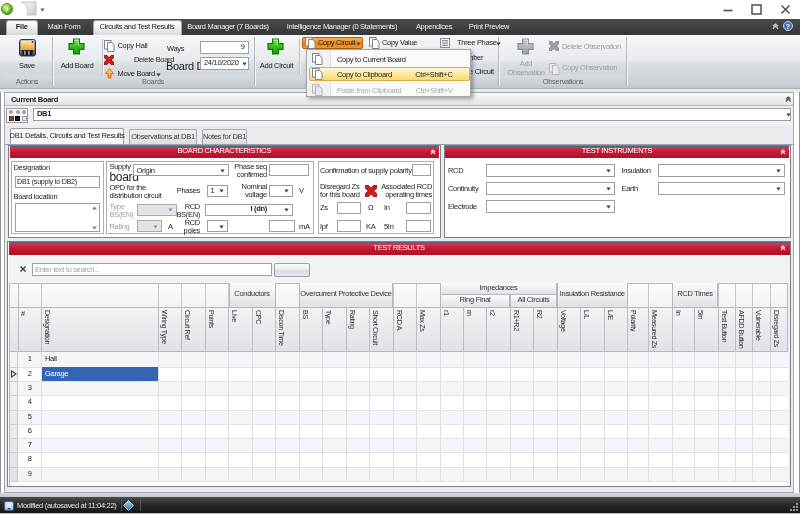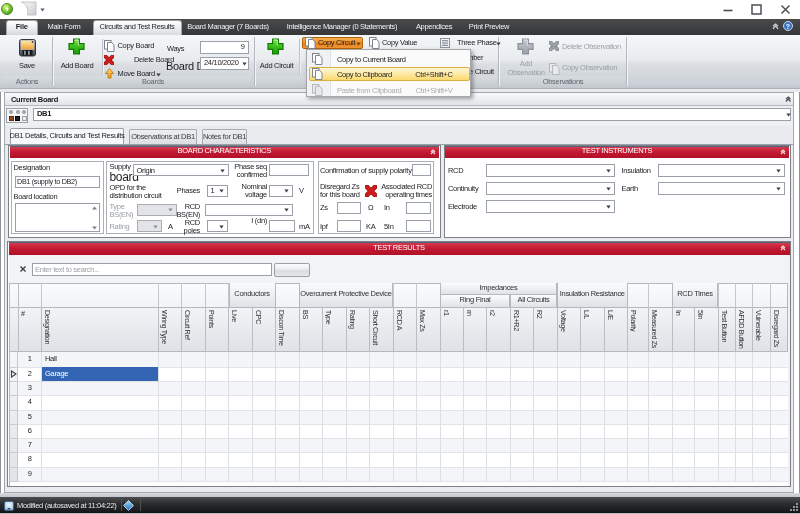--- a/index.html
+++ b/index.html
@@ -111,21 +111,21 @@
         </linearGradient>
       </defs>
       <path d="M5.609999999999999 1 h5.78 v4.609999999999999 h4.609999999999999 v5.78 h-4.609999999999999 v4.609999999999999 h-5.78 v-4.609999999999999 h-4.609999999999999 v-5.78 h4.609999999999999 z" fill="url(#g1)" stroke="#117a02" stroke-width="1.2"></path>
       <path d="M6.609999999999999 2 h3.7800000000000002 v5.609999999999999" fill="none" stroke="rgba(255,255,255,0.55)" stroke-width="1"></path>
     </svg>
 <div class="t" style="left:77px;top:61.5px;font-size:7.5px;color:#1e1e22;transform:translateX(-50%);">Add Board</div>
 <svg style="position:absolute;left:104px;top:40px;" width="11" height="12" viewBox="0 0 11 12">
       <rect x="0.5" y="0.5" width="6.5" height="8.5" fill="#fdfdfd" stroke="#7d8690"></rect>
       <path d="M3.5 2.5 h4.2 l2.3 2.3 v6.7 h-6.5 z" fill="#fdfdfd" stroke="#7d8690"></path>
     </svg>
-<div class="t" style="left:117.5px;top:41.5px;font-size:7.5px;color:#1e1e22;">Copy Board</div>
+<div class="t" style="left:117.5px;top:41.5px;font-size:7.5px;color:#1e1e22;">Copy Hall</div>
 <svg style="position:absolute;left:104px;top:54.5px;" width="10" height="10" viewBox="0 0 10 10">
       <path d="M1.6 1.6 L8.4 8.4 M8.4 1.6 L1.6 8.4" stroke="#891010" stroke-width="4.0" stroke-linecap="round"></path>
       <path d="M1.6 1.6 L8.4 8.4 M8.4 1.6 L1.6 8.4" stroke="#d31c1c" stroke-width="2.8000000000000003" stroke-linecap="round"></path>
     </svg>
 <div class="t" style="left:134px;top:55.5px;font-size:7.5px;color:#1e1e22;">Delete Board</div>
 <svg style="position:absolute;left:104px;top:68px;" width="11" height="11" viewBox="0 0 11 11">
       <defs>
         <linearGradient id="ma" x1="0" y1="0" x2="0" y2="1">
           <stop offset="0" stop-color="#ffd967"></stop>
           <stop offset="1" stop-color="#ef9c1b"></stop>
@@ -310,21 +310,21 @@
 <svg style="position:absolute;left:153px;top:224.5px;" width="5" height="4" viewBox="0 0 5 4">
       <path d="M0.3 0.5 L4.7 0.5 L2.5 3.4 z" fill="#8a8f96"></path>
     </svg>
 <div class="t" style="left:168px;top:222.5px;font-size:7.5px;color:#1e1e22;">A</div>
 <div class="t" style="left:200px;top:218.5px;font-size:7.5px;color:#1e1e22;transform:translateX(-100%);">RCD</div>
 <div class="t" style="left:200px;top:226.5px;font-size:7.5px;color:#1e1e22;transform:translateX(-100%);">poles</div>
 <div class="cmb" style="left:207px;top:220px;width:21px;height:12px;"></div>
 <svg style="position:absolute;left:219px;top:224.5px;" width="5" height="4" viewBox="0 0 5 4">
       <path d="M0.3 0.5 L4.7 0.5 L2.5 3.4 z" fill="#3c4046"></path>
     </svg>
-<div class="t" style="left:267px;top:217px;font-size:7.5px;color:#1e1e22;transform:translateX(-100%);">I (dn)</div>
+<div class="t" style="left:267px;top:205px;font-size:7.5px;color:#1e1e22;transform:translateX(-100%);font-weight:bold;">I (dn)</div>
 <div class="inp" style="left:269px;top:220px;width:26px;height:12px;"></div>
 <div class="t" style="left:299px;top:222.5px;font-size:7.5px;color:#1e1e22;">mA</div>
 <div style="left:318px;top:160.5px;width:116px;height:73px;border:1px solid #aab0b6;"></div>
 <div class="t" style="left:320px;top:166.5px;font-size:7.5px;color:#1e1e22;">Confirmation of supply polarity</div>
 <div class="inp" style="left:412px;top:164px;width:19px;height:12px;"></div>
 <div class="t" style="left:320px;top:183px;font-size:7.5px;color:#1e1e22;">Disregard Zs</div>
 <div class="t" style="left:320px;top:191px;font-size:7.5px;color:#1e1e22;">for this board</div>
 <svg style="position:absolute;left:365px;top:184.5px;" width="12" height="12" viewBox="0 0 12 12">
       <path d="M1.92 1.92 L10.08 10.08 M10.08 1.92 L1.92 10.08" stroke="#891010" stroke-width="4.800000000000001" stroke-linecap="round"></path>
       <path d="M1.92 1.92 L10.08 10.08 M10.08 1.92 L1.92 10.08" stroke="#d31c1c" stroke-width="3.3600000000000003" stroke-linecap="round"></path>

